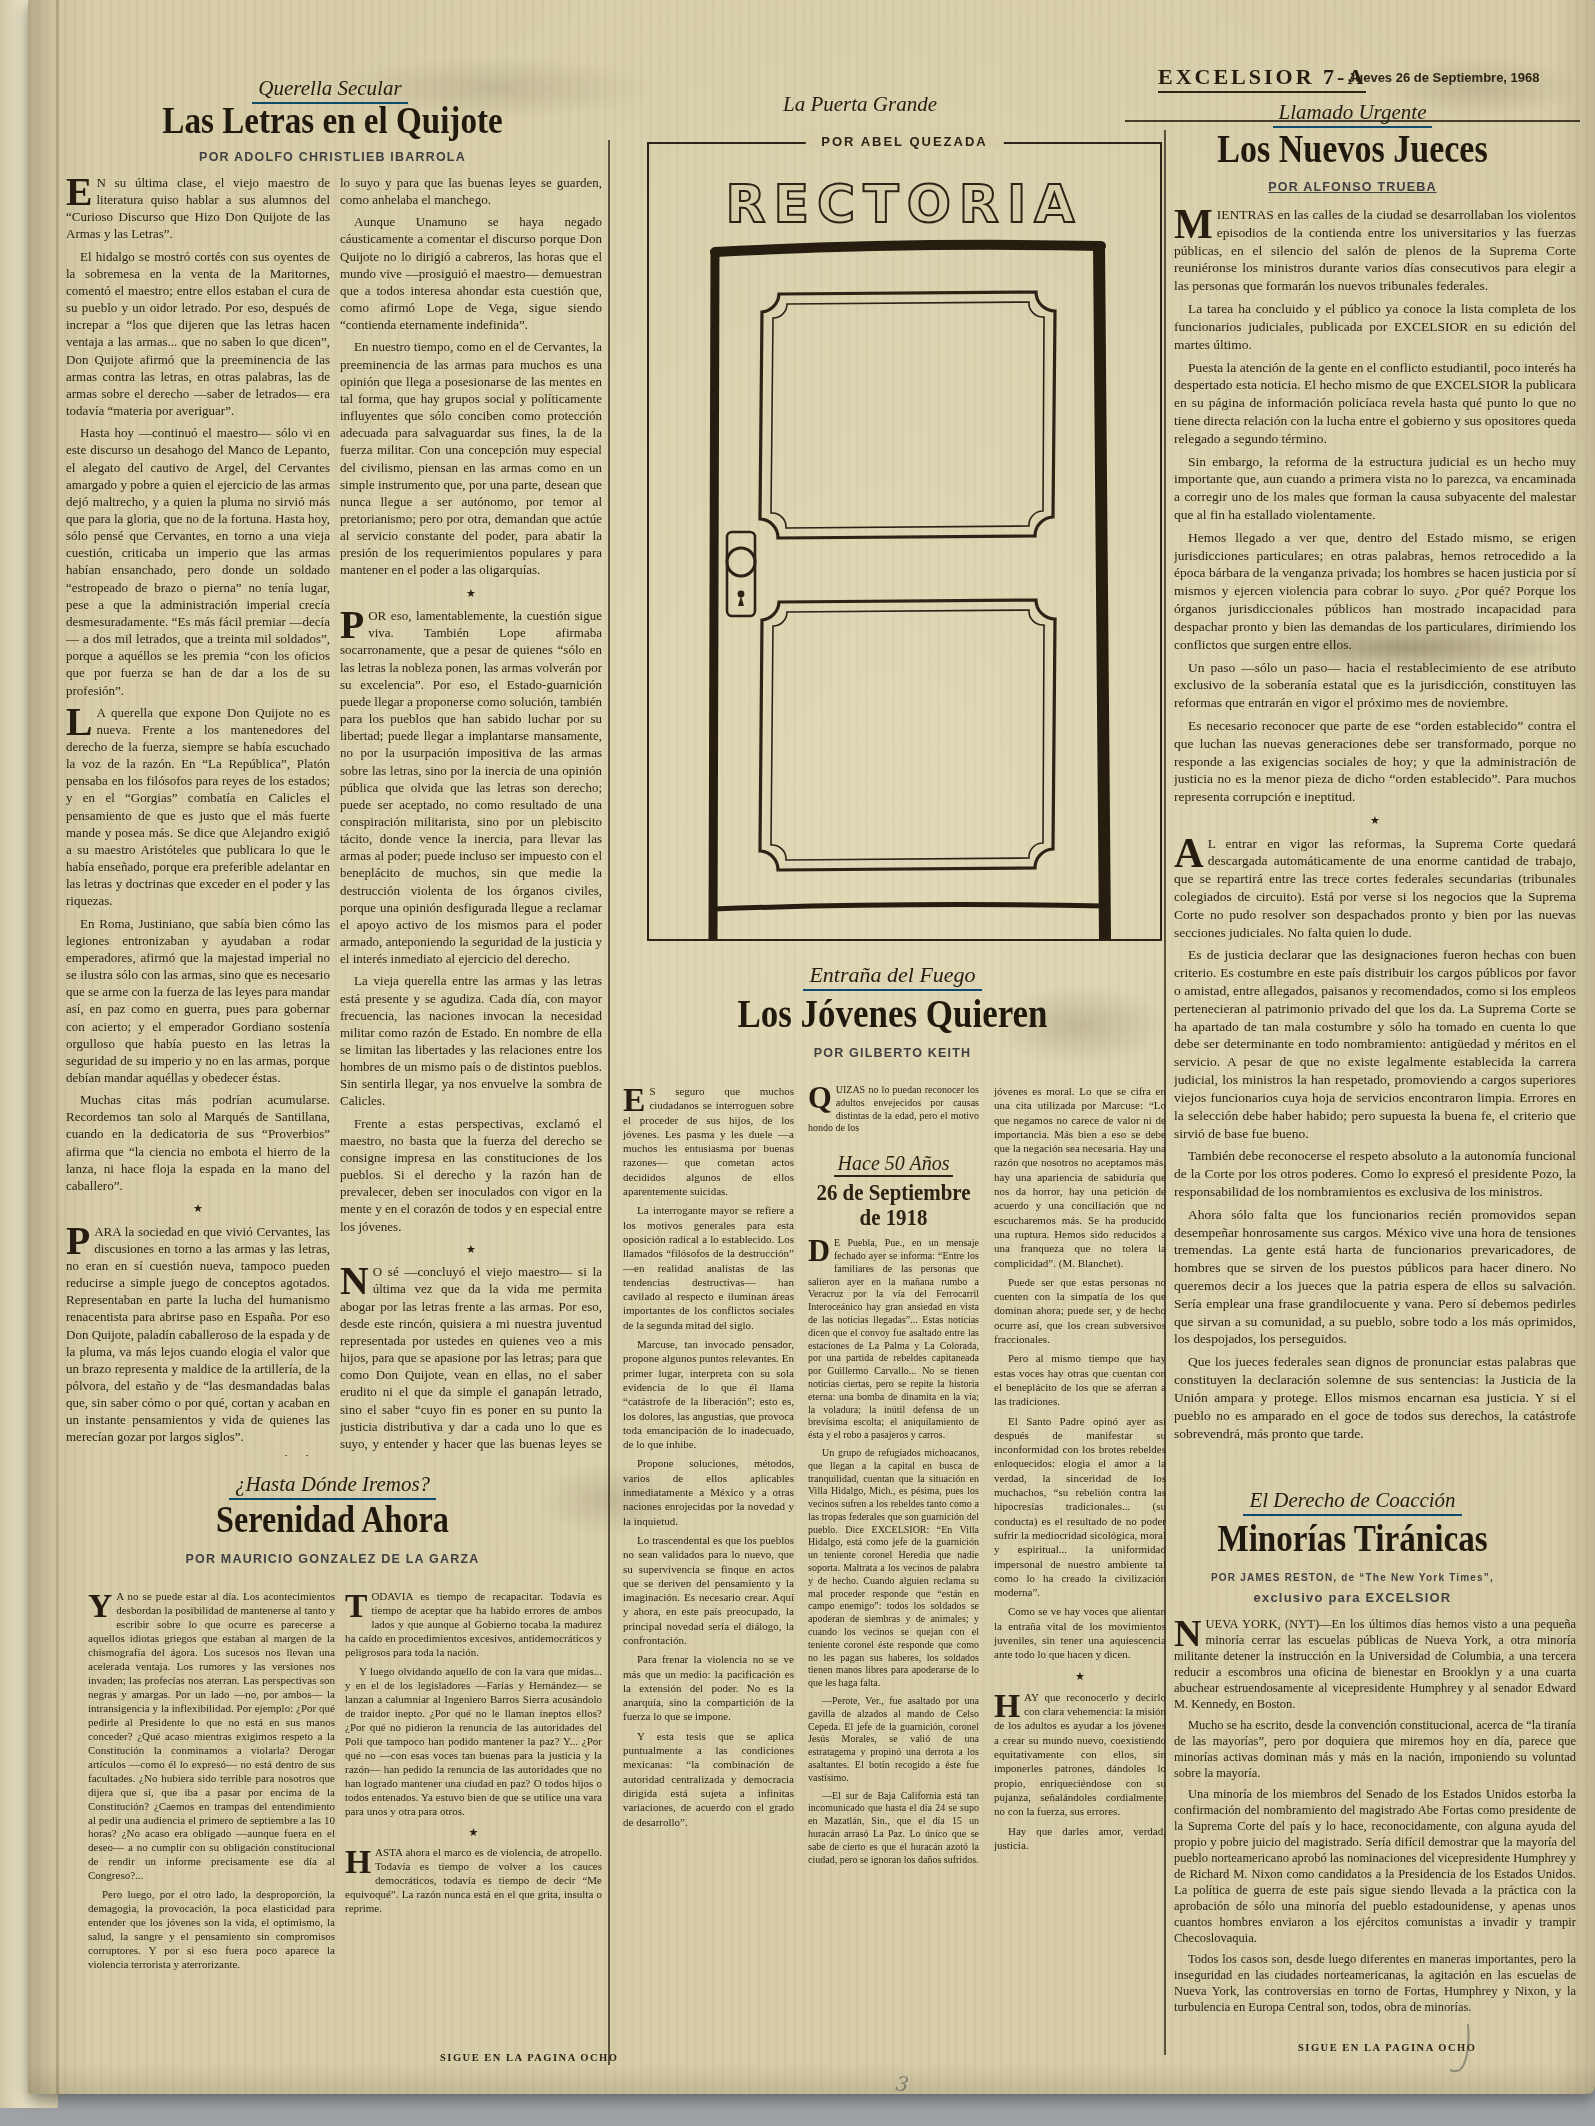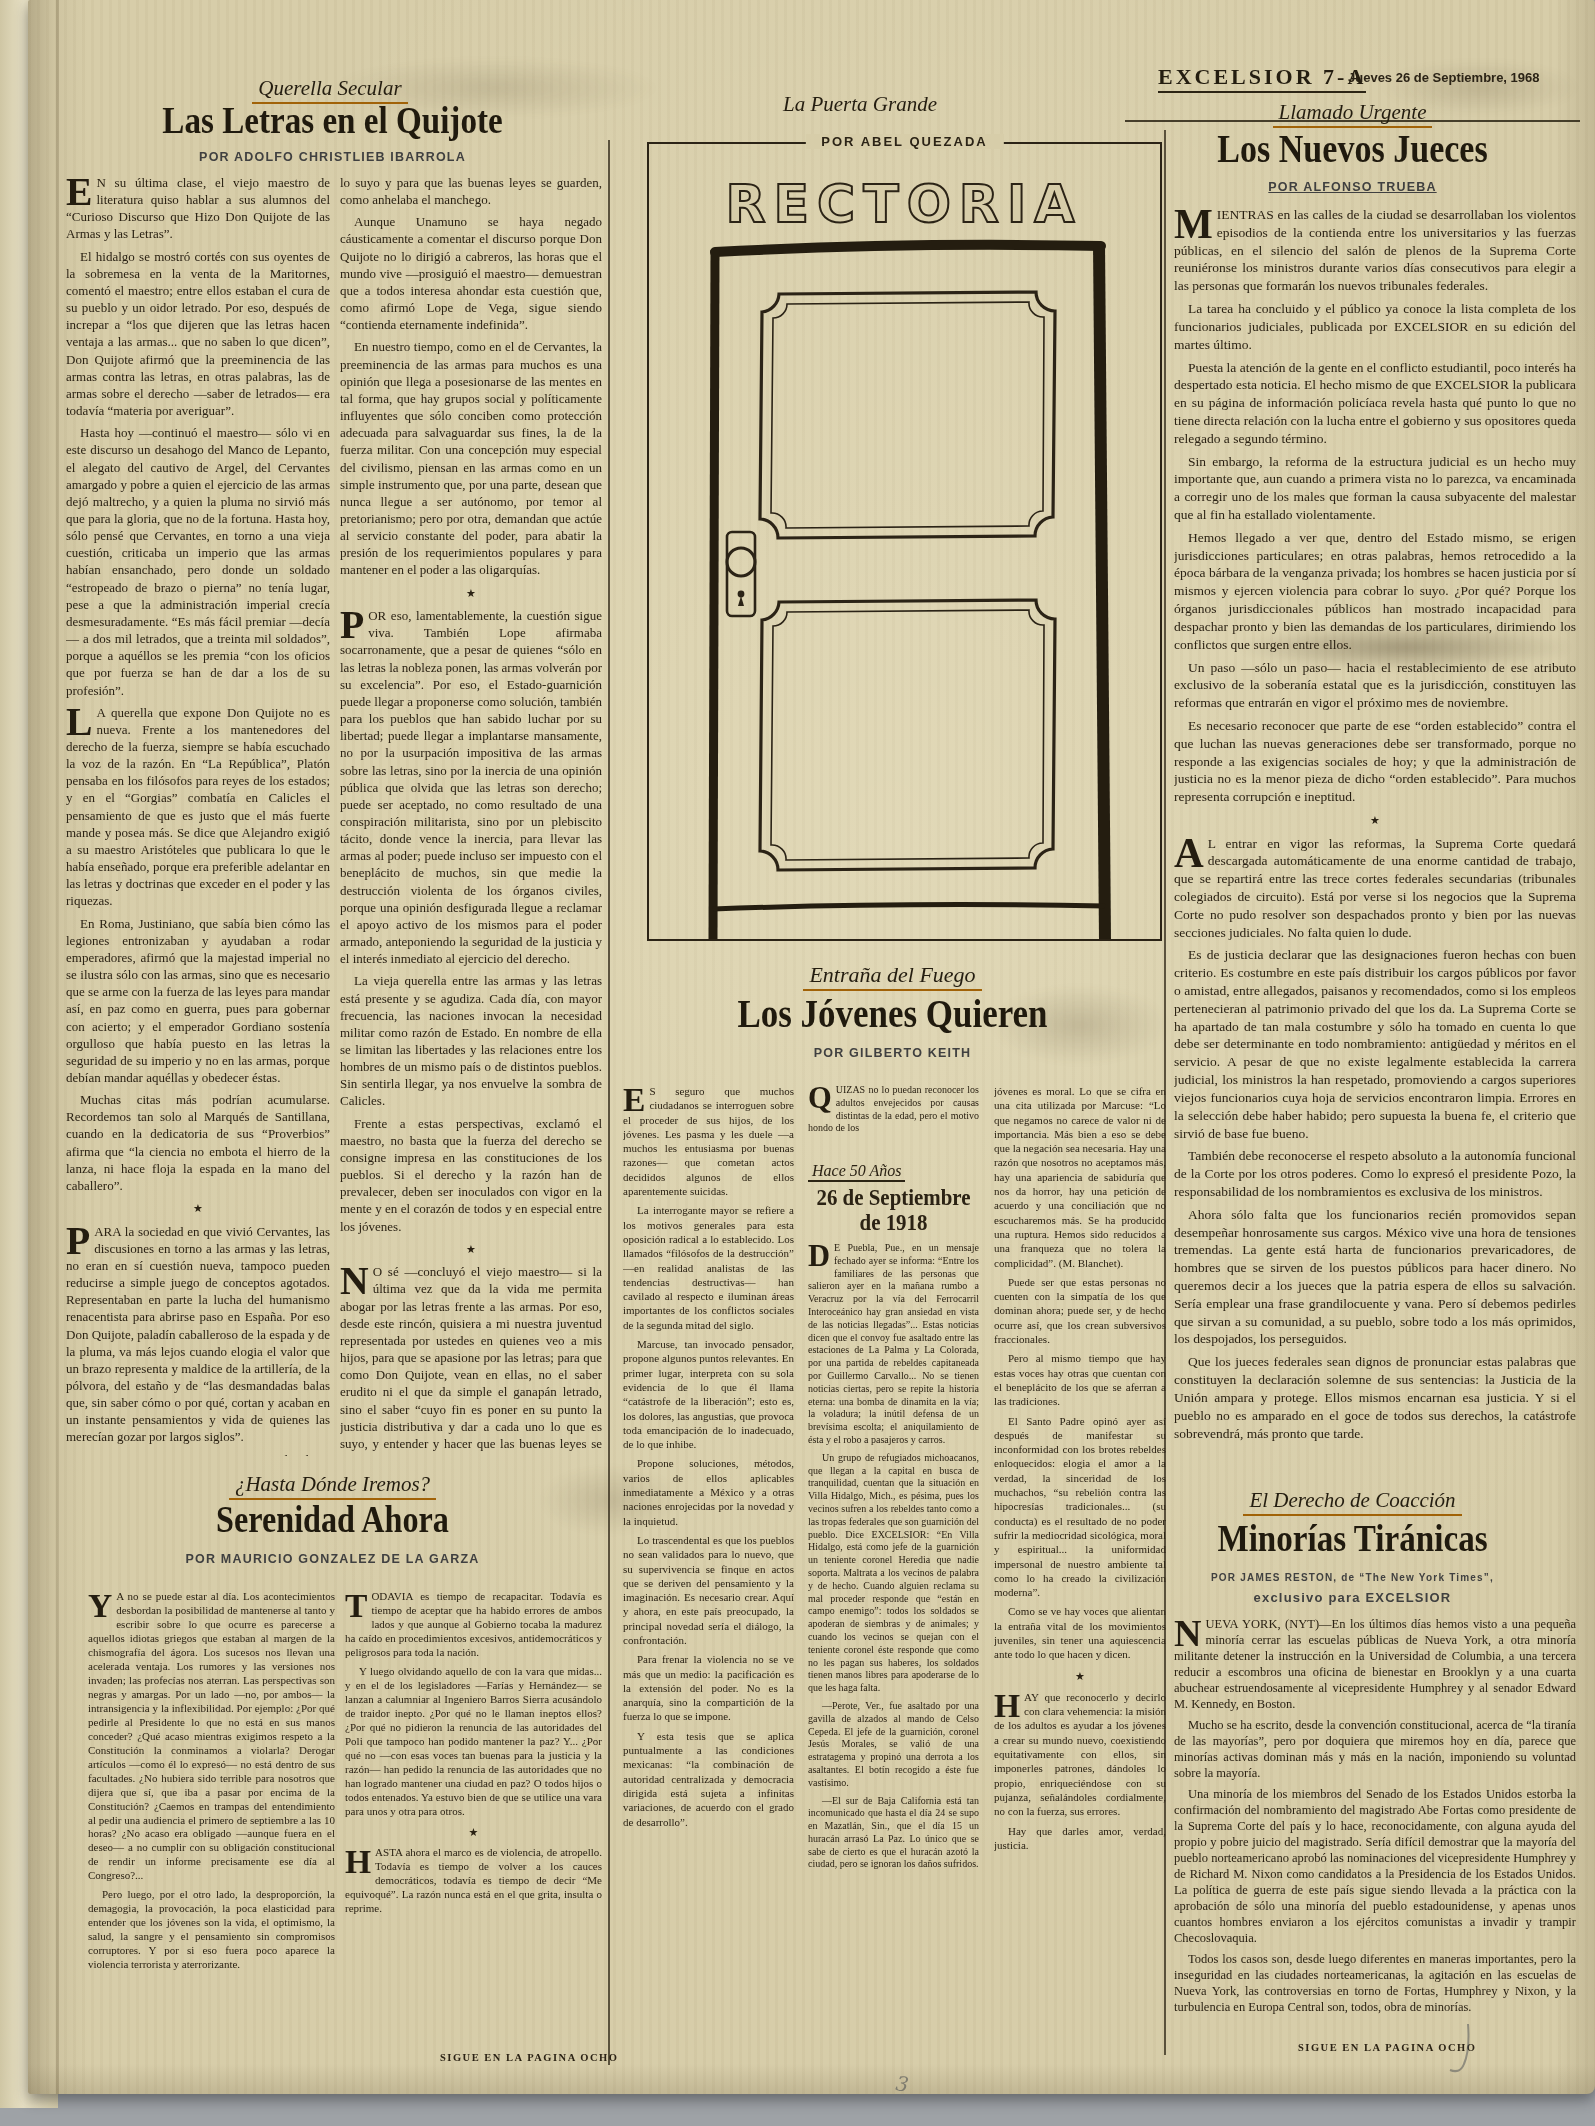--- a/index.html
+++ b/index.html
@@ -17,21 +17,21 @@
         repeating-linear-gradient(90deg, rgba(120,100,60,.05) 0 3px, rgba(0,0,0,0) 3px 9px),
         #d7cda9;
       border-radius:2px 2px 8px 3px;
       box-shadow:0 6px 14px rgba(30,32,36,.45);}
   .crease{position:absolute;z-index:2;pointer-events:none;}
   .ghost{position:absolute;z-index:2;filter:blur(3px);pointer-events:none;}
   .content{position:absolute;left:0;top:0;width:1595px;height:2126px;z-index:3;color:#2a2214;}
   
   .kicker{position:absolute;text-align:center;font-style:italic;
       font-family:"Liberation Serif",serif;color:#241d10;}
-  .kicker span{border-bottom:2px solid #a16207;padding:0 6px 2px;}
+  .kicker span{border-bottom:2px solid #0c4a6e;padding:0 6px 2px;}
   .headline{position:absolute;text-align:center;font-weight:bold;color:#201a0e;
       font-family:"Liberation Serif",serif;transform:scale(.92,1.08);letter-spacing:0px;line-height:1.02;}
   .byline{position:absolute;text-align:center;font-family:"Liberation Sans",sans-serif;
       font-weight:bold;color:#404040;letter-spacing:1.2px;}
   .bodycol{position:absolute;text-align:justify;overflow:hidden;color:#2b2214;
       font-family:"Liberation Serif",serif;hyphens:auto;-webkit-hyphens:auto;}
   .bodycol p{margin:0 0 5px;text-indent:14px;}
   .bodycol p.noind{text-indent:0;}
   .bodycol p.dc{text-indent:0;}
   .bodycol p.dc::first-letter{float:left;font-weight:bold;font-size:3.05em;
@@ -44,21 +44,21 @@
   .masthead{position:absolute;font-family:"Liberation Serif",serif;font-weight:bold;
       letter-spacing:3px;color:#241d10;border-bottom:2.5px solid #2c2414;padding-bottom:1px;}
   .dateline{position:absolute;font-family:"Liberation Sans",sans-serif;font-weight:bold;color:#2b2316;}
   
   .cartoon-box{position:absolute;border:2px solid #2b2316;margin-left:10px;}
   .cartoon-byline{position:absolute;left:50%;top:-10px;transform:translateX(-50%);
       background:#d7cda9;padding:0 16px;white-space:nowrap;
       font-family:"Liberation Sans",sans-serif;font-weight:bold;letter-spacing:2px;
       font-size:13px;color:#2b2316;}
   .pen{position:absolute;color:#44484d;font-style:italic;z-index:4;font-family:"DejaVu Serif",serif;}
-  .h50-kicker{text-align:left;font-style:italic;font-size:16px;margin:26px 0 2px;text-indent:0!important;}
+  .h50-kicker{text-align:center;font-style:italic;font-size:20px;margin:16px 0 2px;text-indent:0!important;}
   .h50-kicker span{border-bottom:2px solid #2c2414;padding:0 4px 1px;}
   .h50-head{text-align:center;font-weight:bold;font-size:22px;line-height:1.1;
       margin:4px 0 8px;text-indent:0!important;transform:scale(.95,1.05);}
 </style>
 </head>
 <body>
 
 <div class="under-edge"></div>
 <div class="paper"></div>
 

